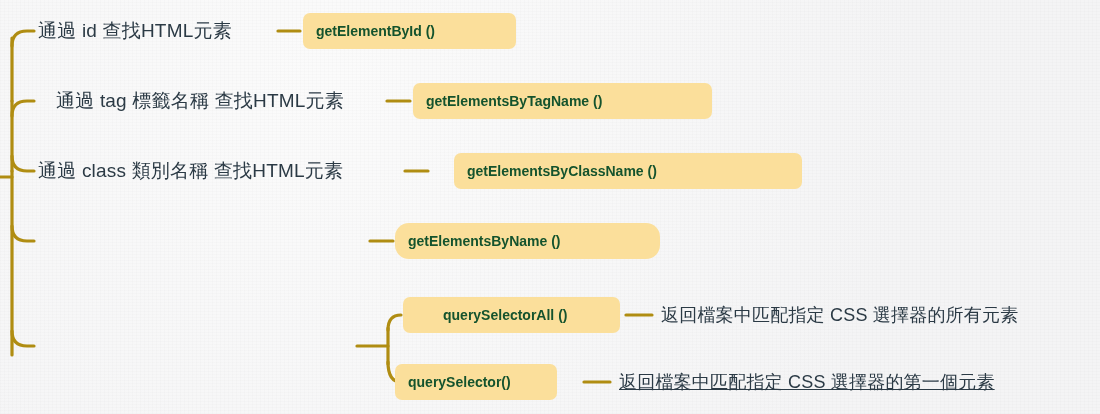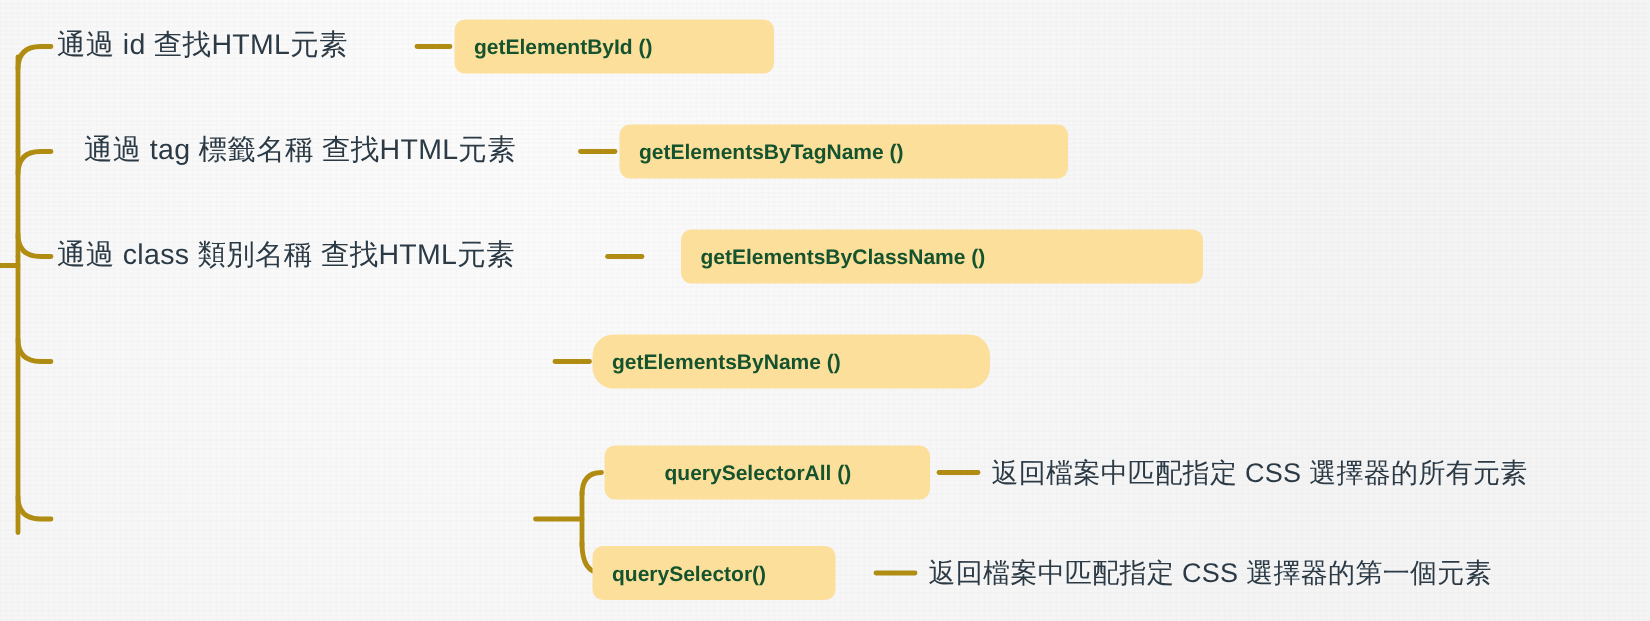--- a/index.html
+++ b/index.html
@@ -123,15 +123,15 @@
   <div class="node-label" style="left:38px; top:160px;">通過 class 類別名稱 查找HTML元素</div>
   <div class="pill" style="left:454px; top:153px; width:348px;">getElementsByClassName ()</div>
 
   <div class="pill" style="left:395px; top:223px; width:265px;border-radius:14px;">getElementsByName ()</div>
 
 
   <div class="pill" style="left:403px; top:297px; width:217px;padding-left:40px;">querySelectorAll ()</div>
   <div class="desc" style="left:661px; top:305px;">返回檔案中匹配指定 CSS 選擇器的所有元素</div>
 
   <div class="pill" style="left:395px; top:364px; width:162px;">querySelector()</div>
-  <div class="desc" style="left:619px; top:372px;">返回檔案中匹配指定 CSS 選擇器的第一個元素</div>
+  <div class="desc" style="left:619px; top:372px;text-decoration:underline;">返回檔案中匹配指定 CSS 選擇器的第一個元素</div>
 
 </div>
 
 </body></html>

